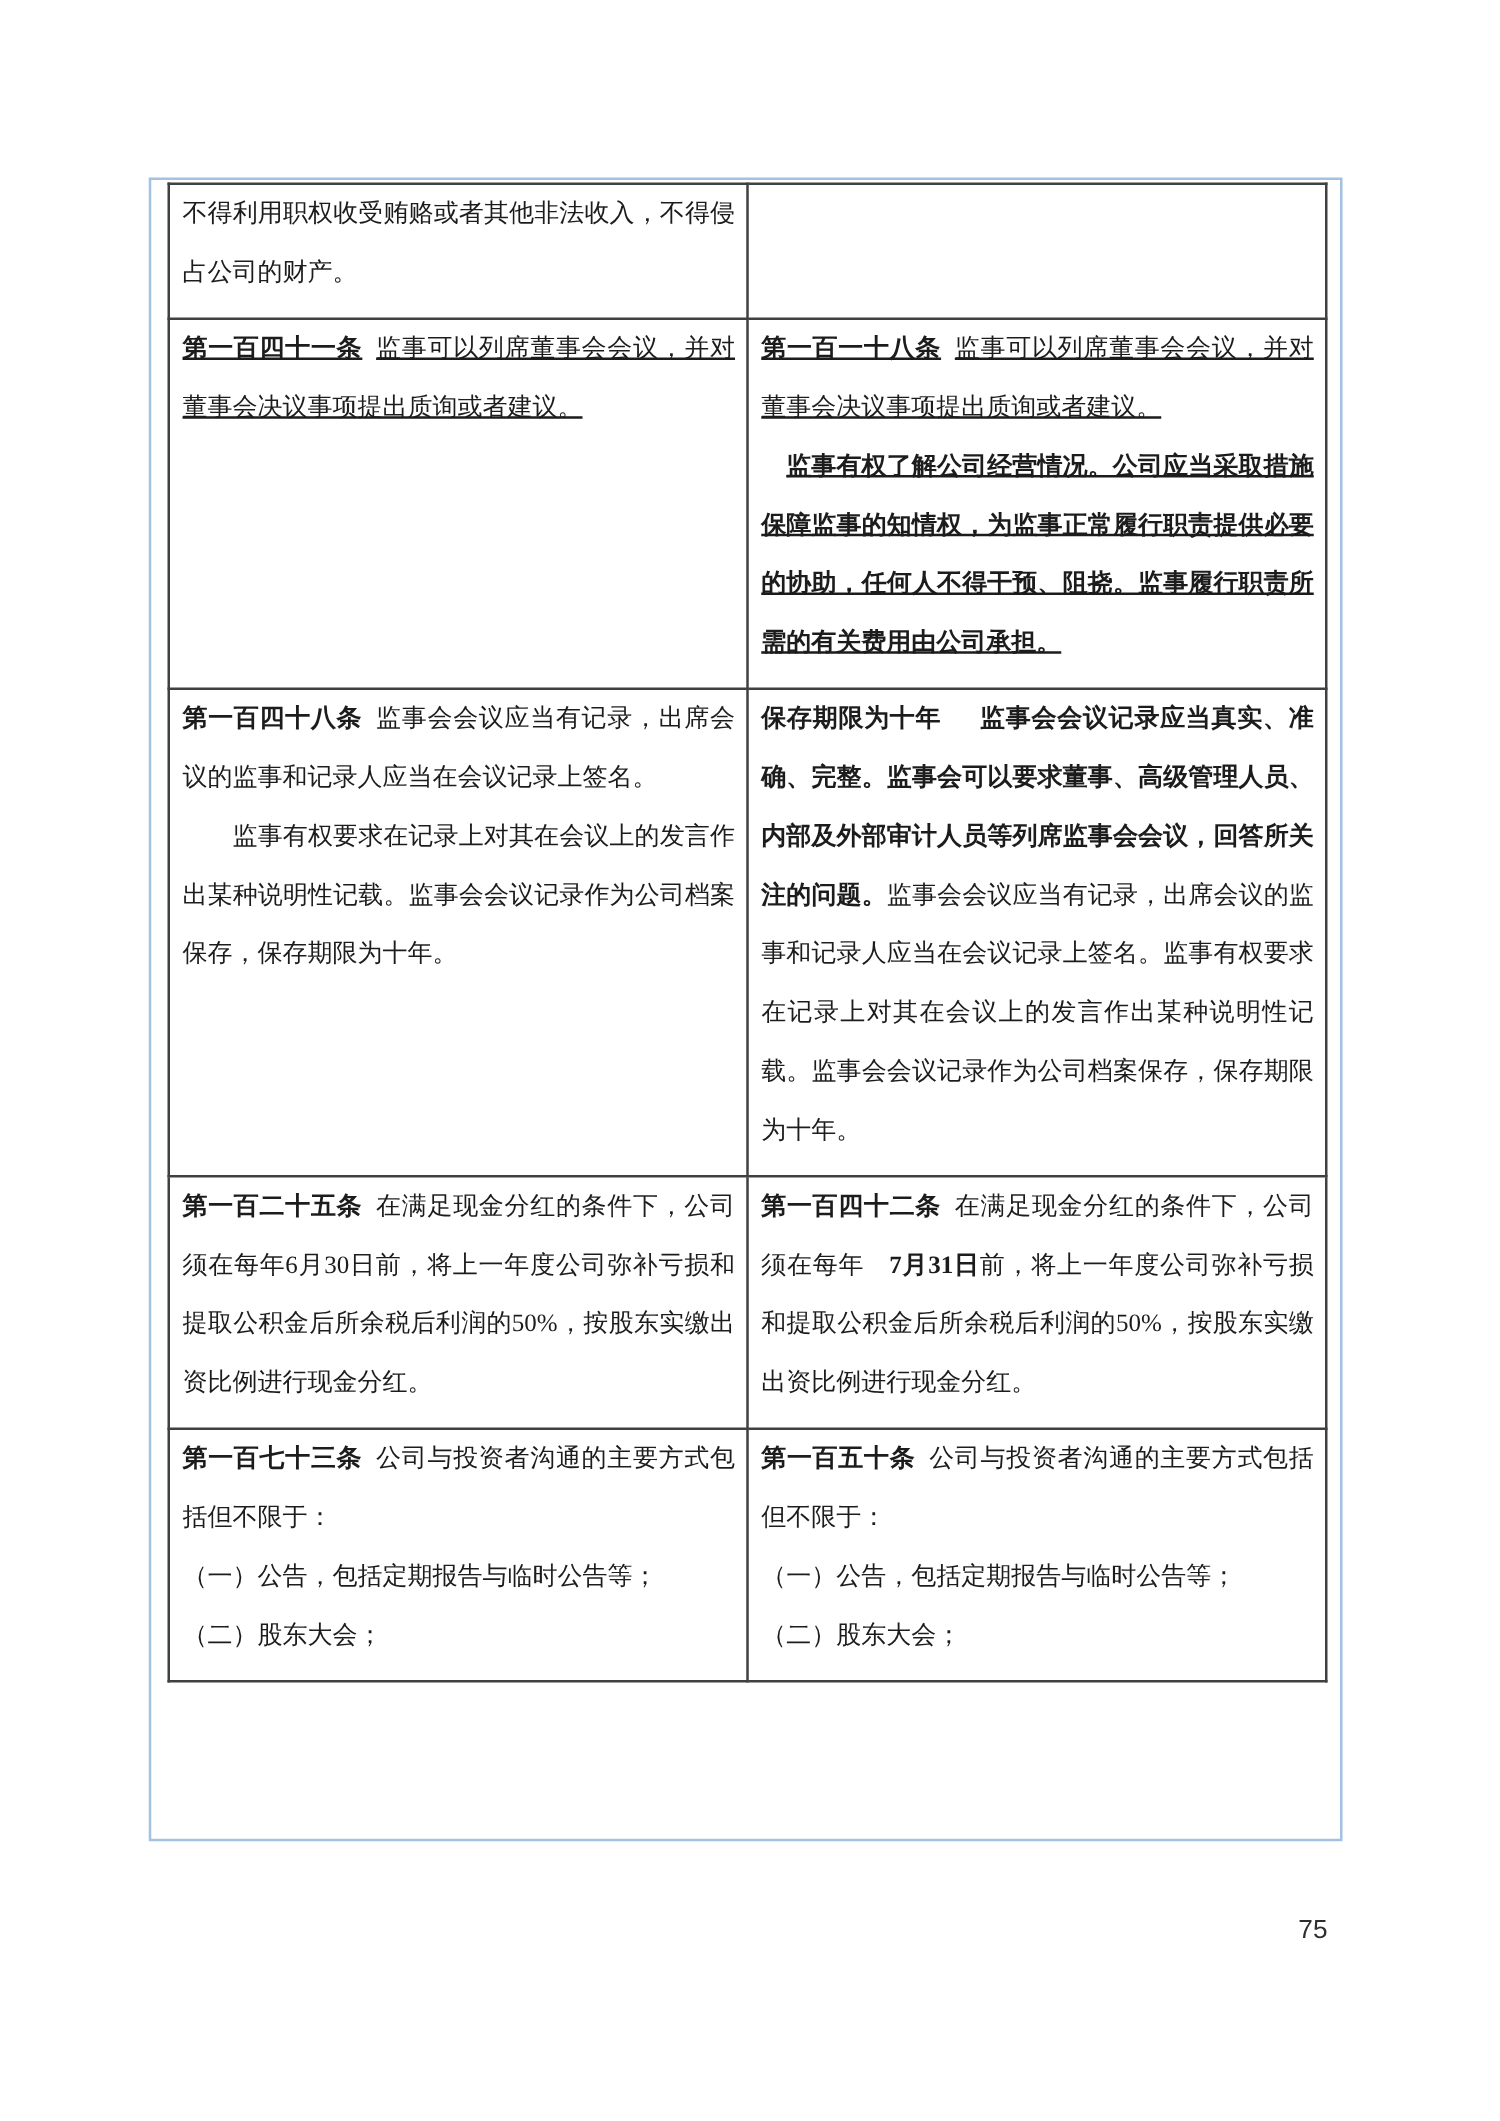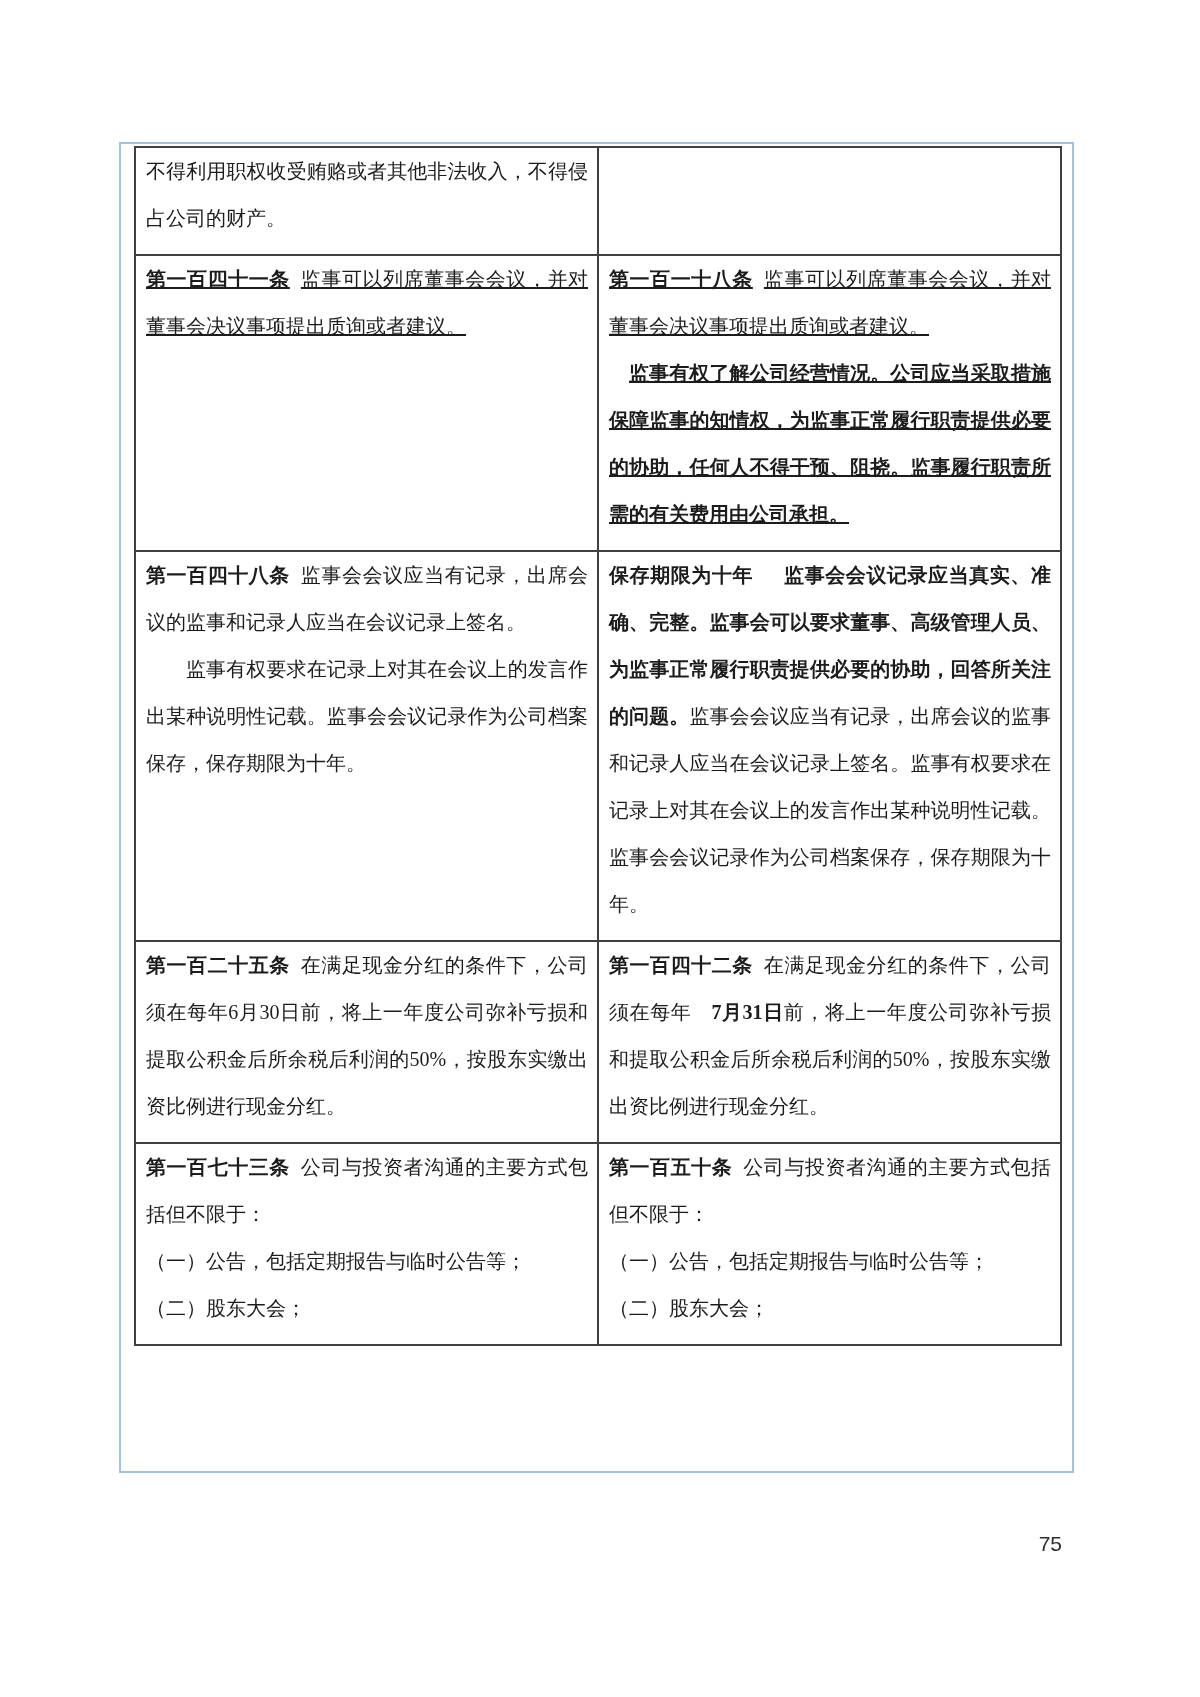--- a/index.html
+++ b/index.html
@@ -76,21 +76,21 @@
             <div class="para"><span class="artnum">第一百一十八条</span><span>监事可以列席董事会会议，并对董事会决议事项提出质询或者建议。</span></div>
             <div class="para"><span class="bold">监事有权了解公司经营情况。公司应当采取措施保障监事的知情权，为监事正常履行职责提供必要的协助，任何人不得干预、阻挠。监事履行职责所需的有关费用由公司承担。</span></div>
           </td>
         </tr>
         <tr>
           <td>
             <div class="para"><span class="artnum">第一百四十八条</span><span>监事会会议应当有记录，出席会议的监事和记录人应当在会议记录上签名。</span></div>
             <div class="para indent"><span>监事有权要求在记录上对其在会议上的发言作出某种说明性记载。监事会会议记录作为公司档案保存，保存期限为十年。</span></div>
           </td>
           <td>
-            <div class="para"><span class="artnum">保存期限为十年</span><span class="bold">监事会会议记录应当真实、准确、完整。监事会可以要求董事、高级管理人员、为监事正常履行职责提供必要的协助，回答所关注的问题。</span><span>监事会会议应当有记录，出席会议的监事和记录人应当在会议记录上签名。监事有权要求在记录上对其在会议上的发言作出某种说明性记载。监事会会议记录作为公司档案保存，保存期限为十年。</span></div>
+            <div class="para"><span class="artnum">保存期限为十年</span><span class="bold">监事会会议记录应当真实、准确、完整。监事会可以要求董事、高级管理人员、内部及外部审计人员等列席监事会会议，回答所关注的问题。</span><span>监事会会议应当有记录，出席会议的监事和记录人应当在会议记录上签名。监事有权要求在记录上对其在会议上的发言作出某种说明性记载。监事会会议记录作为公司档案保存，保存期限为十年。</span></div>
           </td>
         </tr>
         <tr>
           <td>
             <div class="para"><span class="artnum">第一百二十五条</span><span>在满足现金分红的条件下，公司须在每年6月30日前，将上一年度公司弥补亏损和提取公积金后所余税后利润的50%，按股东实缴出资比例进行现金分红。</span></div>
           </td>
           <td>
             <div class="para"><span class="artnum">第一百四十二条</span><span>在满足现金分红的条件下，公司须在每年</span><span class="bold">7月31日</span><span>前，将上一年度公司弥补亏损和提取公积金后所余税后利润的50%，按股东实缴出资比例进行现金分红。</span></div>
           </td>
         </tr>

